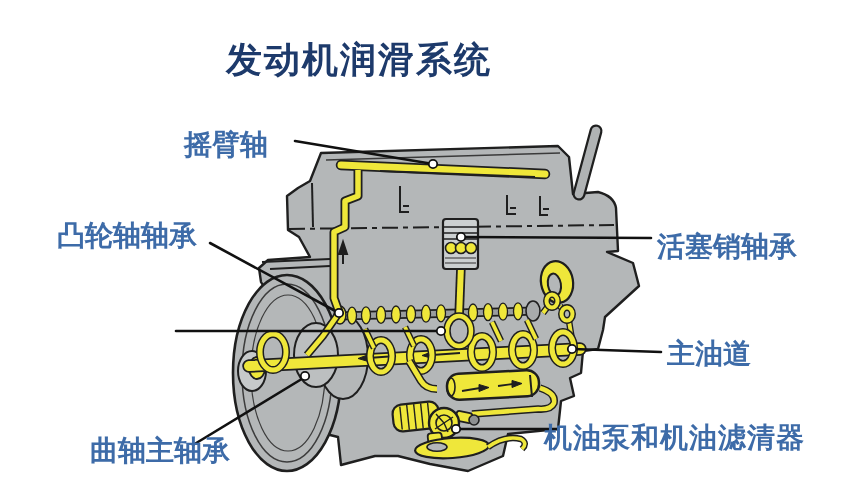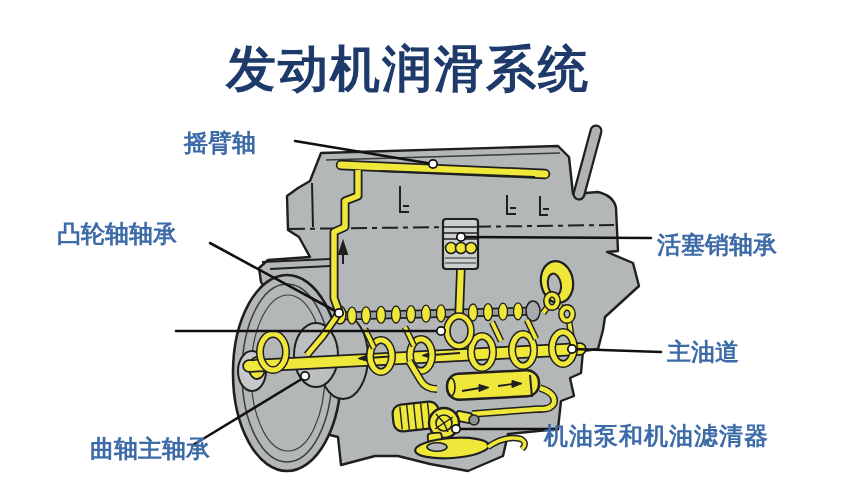--- a/index.html
+++ b/index.html
@@ -11,25 +11,25 @@
     --titleblue:#1d3a6b;
     --labelblue:#3d6ba8;
   }
   html,body{margin:0;padding:0;}
   body{width:848px;height:500px;overflow:hidden;background:var(--bg);
        font-family:"Liberation Serif","DejaVu Serif",serif;}
   .stage{position:relative;width:848px;height:500px;background:var(--bg);}
   .stage svg{position:absolute;left:0;top:0;}
   .title{
     position:absolute;left:226px;top:36px;width:400px;
-    font-size:50px;font-weight:700;color:var(--titleblue);
+    font-size:36px;font-weight:700;color:var(--titleblue);
     letter-spacing:2px;white-space:nowrap;
   }
   .lbl{
-    position:absolute;font-size:24px;font-weight:700;color:var(--labelblue);
+    position:absolute;font-size:28px;font-weight:700;color:var(--labelblue);
     white-space:nowrap;letter-spacing:0px;line-height:1;
   }
   .lbl-rocker{left:184px;top:131px;}
   .lbl-cam{left:57px;top:222px;}
   .lbl-rod{left:28px;top:319px;}
   .lbl-crank{left:90px;top:437px;}
   .lbl-piston{left:657px;top:233px;text-align:right;}
   .lbl-gallery{left:667px;top:340px;text-align:center;}
   .lbl-pump{left:544px;top:424px;letter-spacing:1px;}
 </style>

